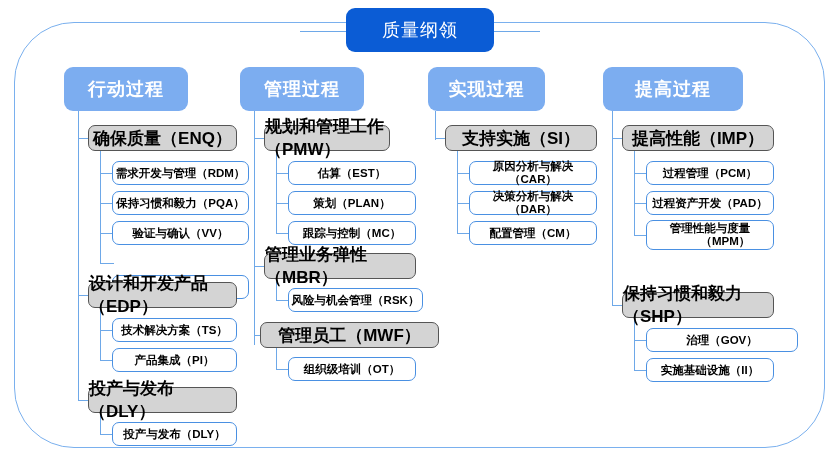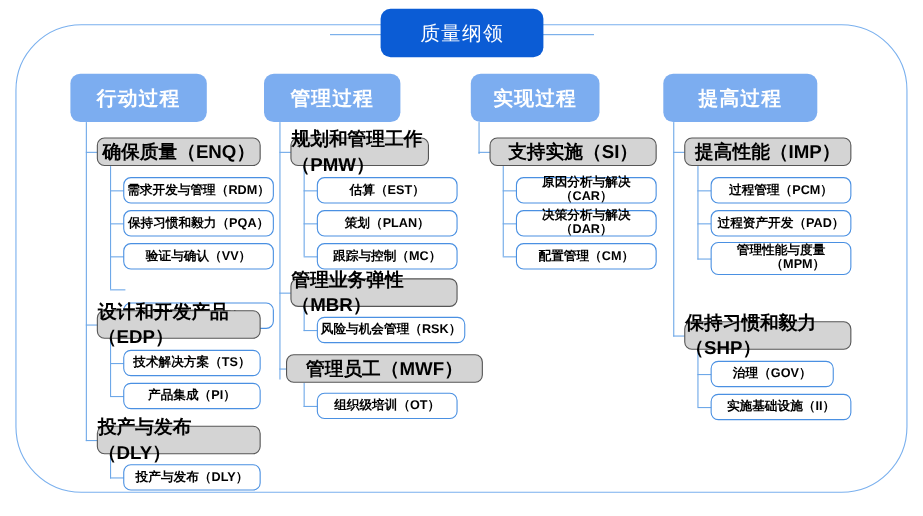--- a/index.html
+++ b/index.html
@@ -179,17 +179,17 @@
   <div class="hline" style="left:634px;top:203px;width:14px;"></div>
   <div class="leaf" style="left:646px;top:191px;width:128px;">过程资产开发（PAD）</div>
   <div class="hline" style="left:634px;top:235px;width:14px;"></div>
   <div class="leaf two-line" style="left:646px;top:220px;width:128px;white-space:pre-line;text-align:right;">管理性能与度量
 （MPM）</div>
 
   <div class="hline" style="left:612px;top:305px;width:12px;"></div>
   <div class="grp" style="left:622px;top:292px;width:152px;">保持习惯和毅力（SHP）</div>
   <div class="vline" style="left:634px;top:318px;height:52px;"></div>
   <div class="hline" style="left:634px;top:340px;width:14px;"></div>
-  <div class="leaf" style="left:646px;top:328px;width:112px;">治理（GOV）</div>
+  <div class="leaf" style="left:646px;top:328px;width:152px;">治理（GOV）</div>
   <div class="hline" style="left:634px;top:370px;width:14px;"></div>
   <div class="leaf" style="left:646px;top:358px;width:128px;">实施基础设施（II）</div>
 
 </div>
 
 </body></html>

